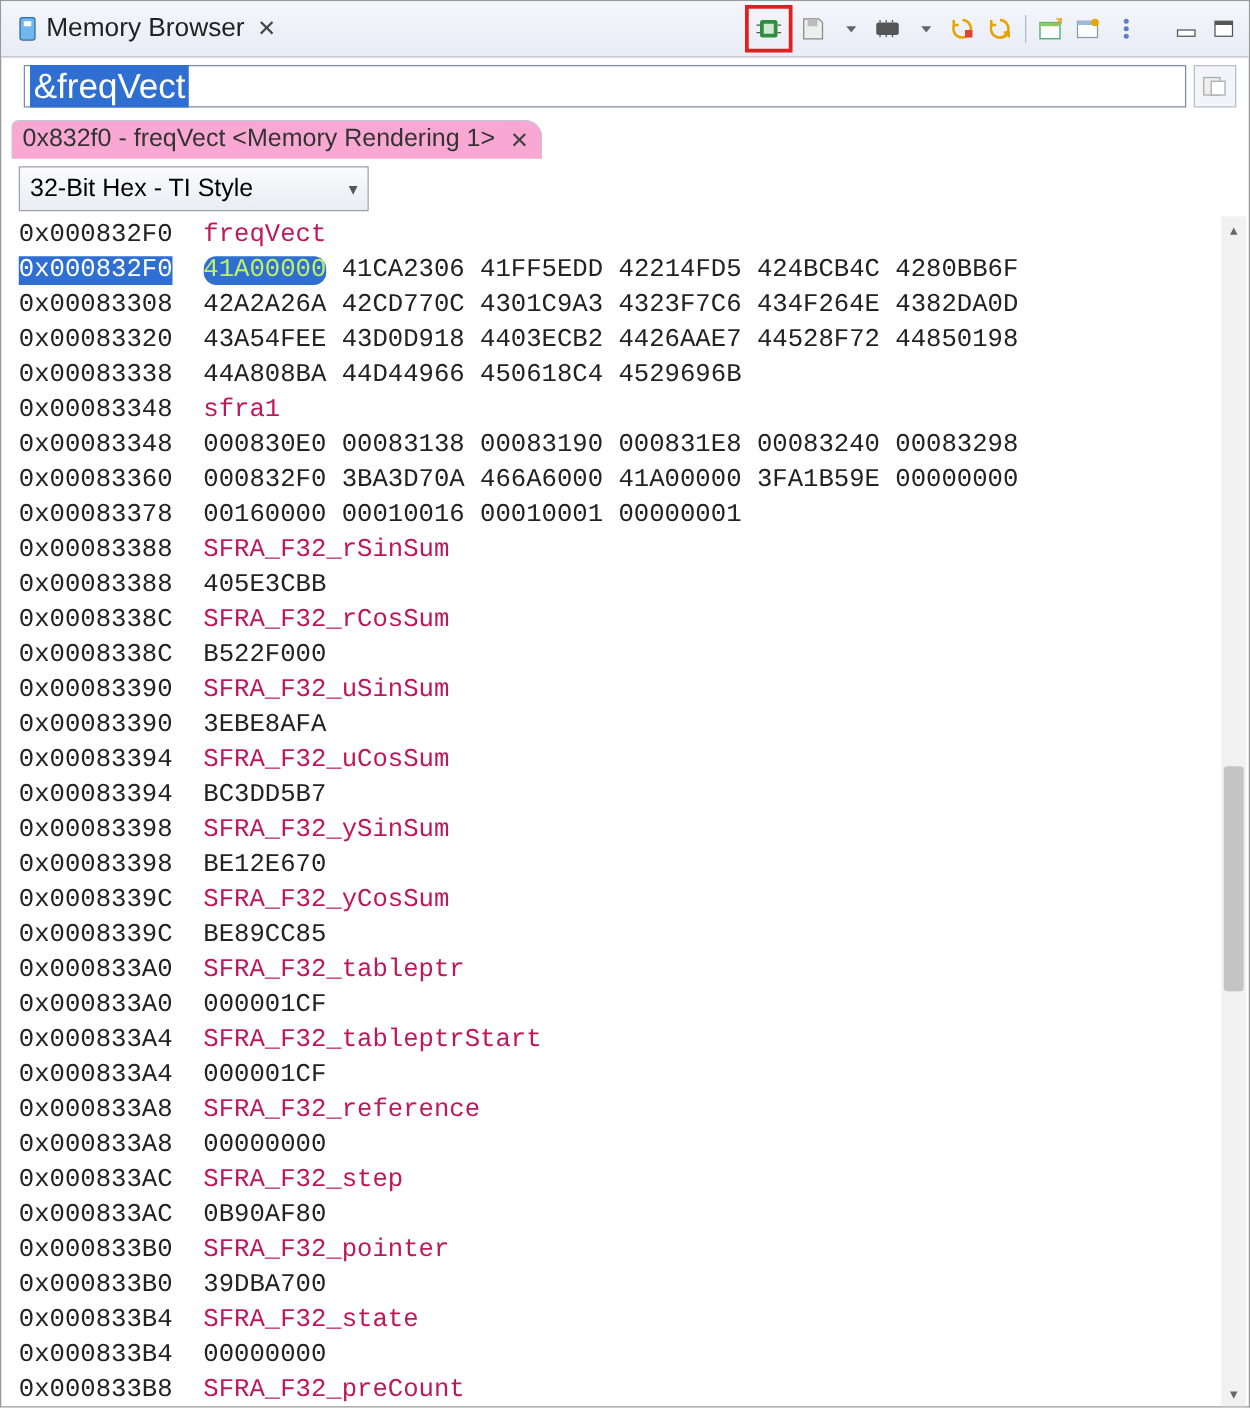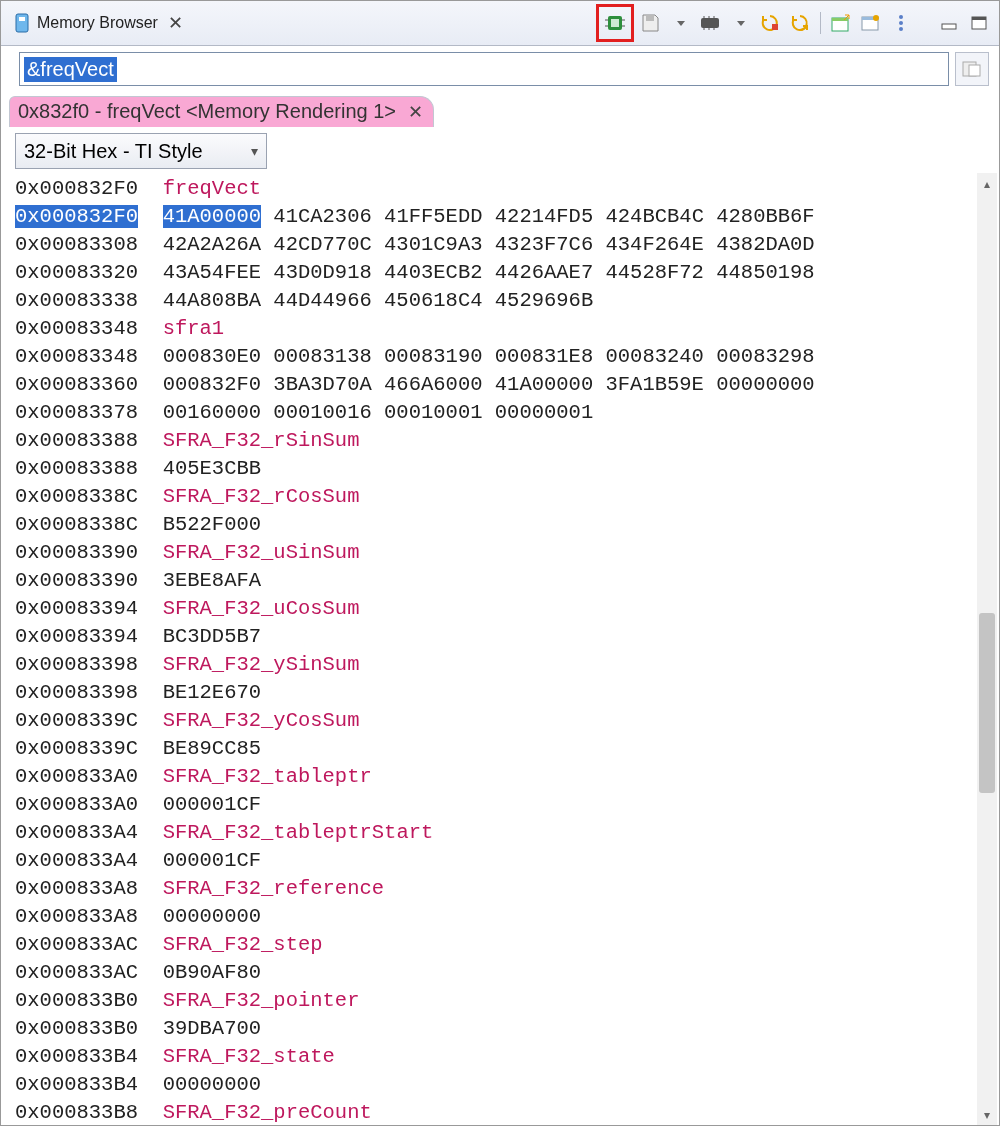--- a/index.html
+++ b/index.html
@@ -21,21 +21,21 @@
     border-bottom:1px solid #b3b9c6;
     padding:0 6px;
     gap:2px;
   }
   .title-left {
     display:flex;
     align-items:center;
     gap:6px;
     padding:4px 6px;
   }
-  .title-text { font-size:16px; color:#222; }
+  .title-text { font-size:21px; color:#222; }
   .tab-close {
     margin-left:4px;
     color:#444;
     font-size:18px;
     cursor:pointer;
   }
   .toolbar-spacer { flex:1; }
   .tb-btn {
     width:28px; height:28px;
     display:flex; align-items:center; justify-content:center;
@@ -71,21 +71,21 @@
     background:#fff;
     padding:2px 4px;
     display:flex;
     align-items:center;
   }
   .addr-input .sel {
     background:#2f6fd1;
     color:#fff;
     padding:1px 3px;
     font-family:inherit;
-    font-size:20px;
+    font-size:28px;
   }
   .addr-go {
     width:34px;height:34px;
     border:1px solid #b9bfcc;
     background:#f2f4f9;
     display:flex;align-items:center;justify-content:center;
     cursor:pointer;
     color:#777;
   }
   
@@ -104,21 +104,21 @@
     background:#f9a8d4;
     font-size:20px;
     color:#333;
     gap:8px;
   }
   
   .fmt-row {
     padding:6px 8px 4px 14px;
   }
   .fmt-select {
-    width:252px; height:36px;
+    width:280px; height:36px;
     border:1px solid #9aa2b1;
     background:linear-gradient(#fbfbfd,#e9ecf2);
     font-size:20px;
     padding:2px 8px;
     display:flex; align-items:center; justify-content:space-between;
     cursor:pointer;
   }
   .fmt-select .chev {
     font-size:14px; color:#555;
   }
@@ -132,21 +132,21 @@
     padding:2px 4px 4px 14px;
     font-family: Consolas, "Courier New", monospace;
     font-size:20.5px;
     line-height:28px;
     white-space:pre;
     color:#222;
   }
   .mem-scroll .addr { color:#222; }
   .mem-scroll .sym { color:#be185d; }
   .mem-scroll .hlA { background:#2f6fd1; color:#fff; }
-  .mem-scroll .hlV { background:#2f6fd1; color:#ffffff; }
+  .mem-scroll .hlV { background:#2f6fd1; color:#bef264;border-radius:10px; }
   
   .vscroll {
     position:absolute;
     top:0; right:2px; width:20px; height:100%;
     background:#f1f1f1;
   }
   .vscroll .up, .vscroll .dn {
     position:absolute; left:0; width:20px; height:22px;
     display:flex;align-items:center;justify-content:center;
     color:#666; font-size:12px; cursor:pointer;

